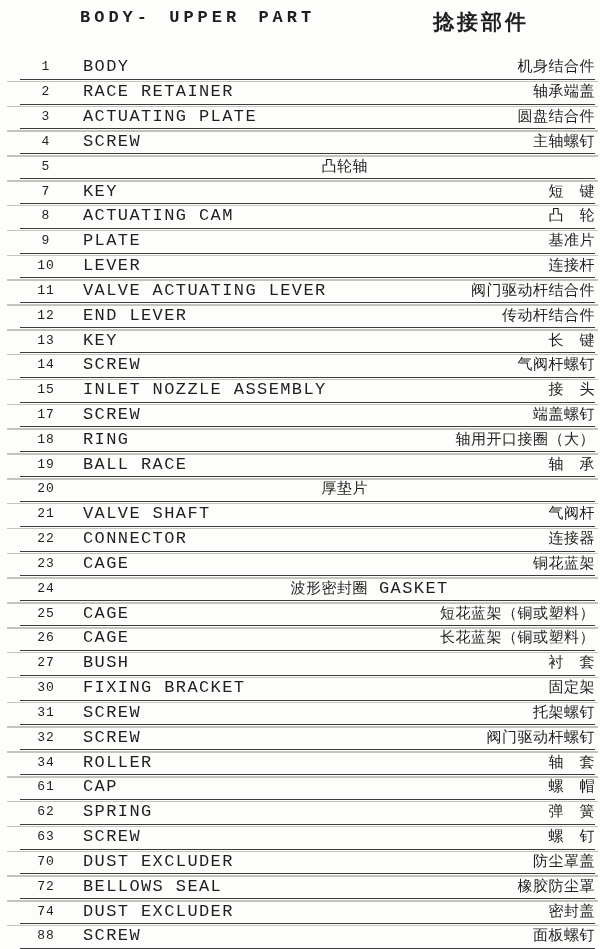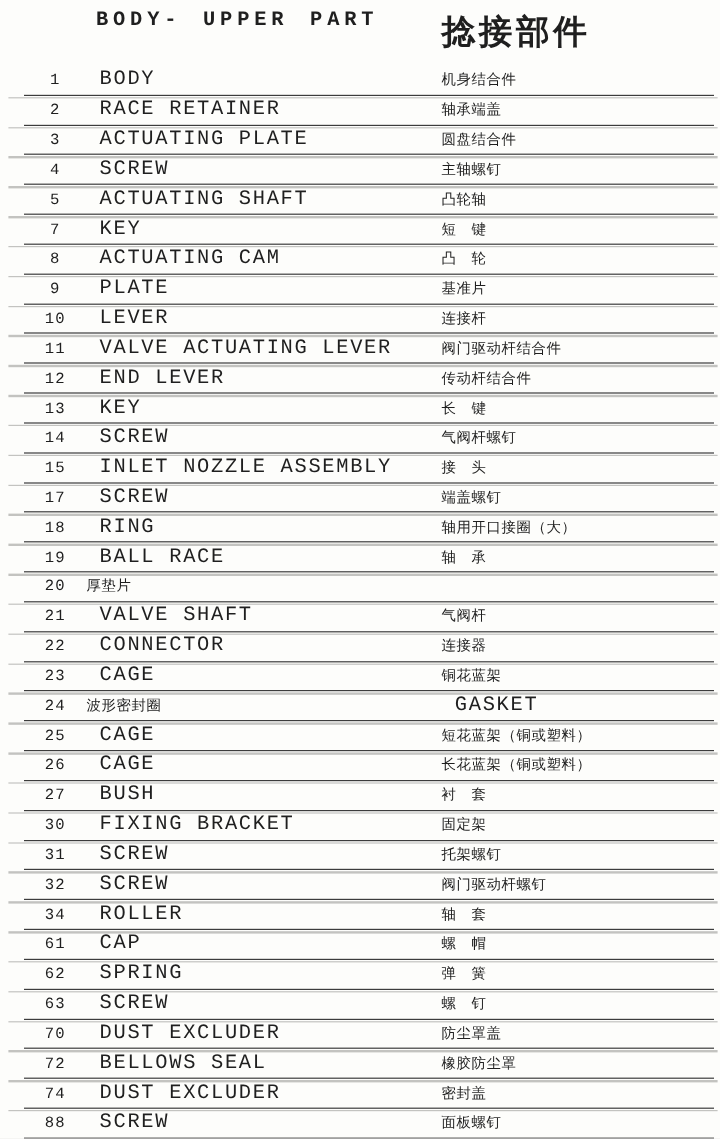--- a/index.html
+++ b/index.html
@@ -25,24 +25,25 @@
     grid-column:2;
     font-size:17px;
     font-weight:bold;
     letter-spacing:4px;
     word-spacing:4px;
     padding-left:8px;
     white-space:nowrap;
   }
   .title-zh {
     grid-column:3;
-    font-size:28px;
+    font-size:21px;
     font-weight:bold;
     letter-spacing:3px;
     white-space:nowrap;
+    text-align:center;
   }
   .rows { padding:0 5px 0 20px; }
   .row {
     display:grid;
     grid-template-columns:52px 296px 1fr;
     height:24.83px;
     box-sizing:border-box;
     align-items:center;
     border-bottom:1.6px solid #3c3c3c;
     position:relative;
@@ -51,21 +52,21 @@
     content:"";
     position:absolute;
     left:-13px; right:-3px; bottom:-3.5px;
     height:1.5px;
     background:#c3c3c0;
     pointer-events:none;
   }
   .cell { white-space:nowrap; overflow:visible; }
   .num  { text-align:center; font-size:13px; letter-spacing:1px; }
   .name { font-size:17px; letter-spacing:1.4px; padding-left:11px; }
-  .zh   { font-size:12px; letter-spacing:0.5px; }
+  .zh   { font-size:15px; letter-spacing:0.5px;text-align:right; }
 </style>
 </head>
 <body>
 
 <div class="page">
   <div class="hdr">
     <div class="title-en">BODY- UPPER PART</div>
     <div class="title-zh">捻接部件</div>
   </div>
 
@@ -86,21 +87,20 @@
         <div class="cell name">ACTUATING PLATE</div>
         <div class="cell zh">圆盘结合件</div>
       </div>
       <div class="row">
         <div class="cell num">4</div>
         <div class="cell name">SCREW</div>
         <div class="cell zh">主轴螺钉</div>
       </div>
       <div class="row">
         <div class="cell num">5</div>
-        <div class="cell name">ACTUATING SHAFT</div>
         <div class="cell zh">凸轮轴</div>
       </div>
       <div class="row">
         <div class="cell num">7</div>
         <div class="cell name">KEY</div>
         <div class="cell zh">短　键</div>
       </div>
       <div class="row">
         <div class="cell num">8</div>
         <div class="cell name">ACTUATING CAM</div>

